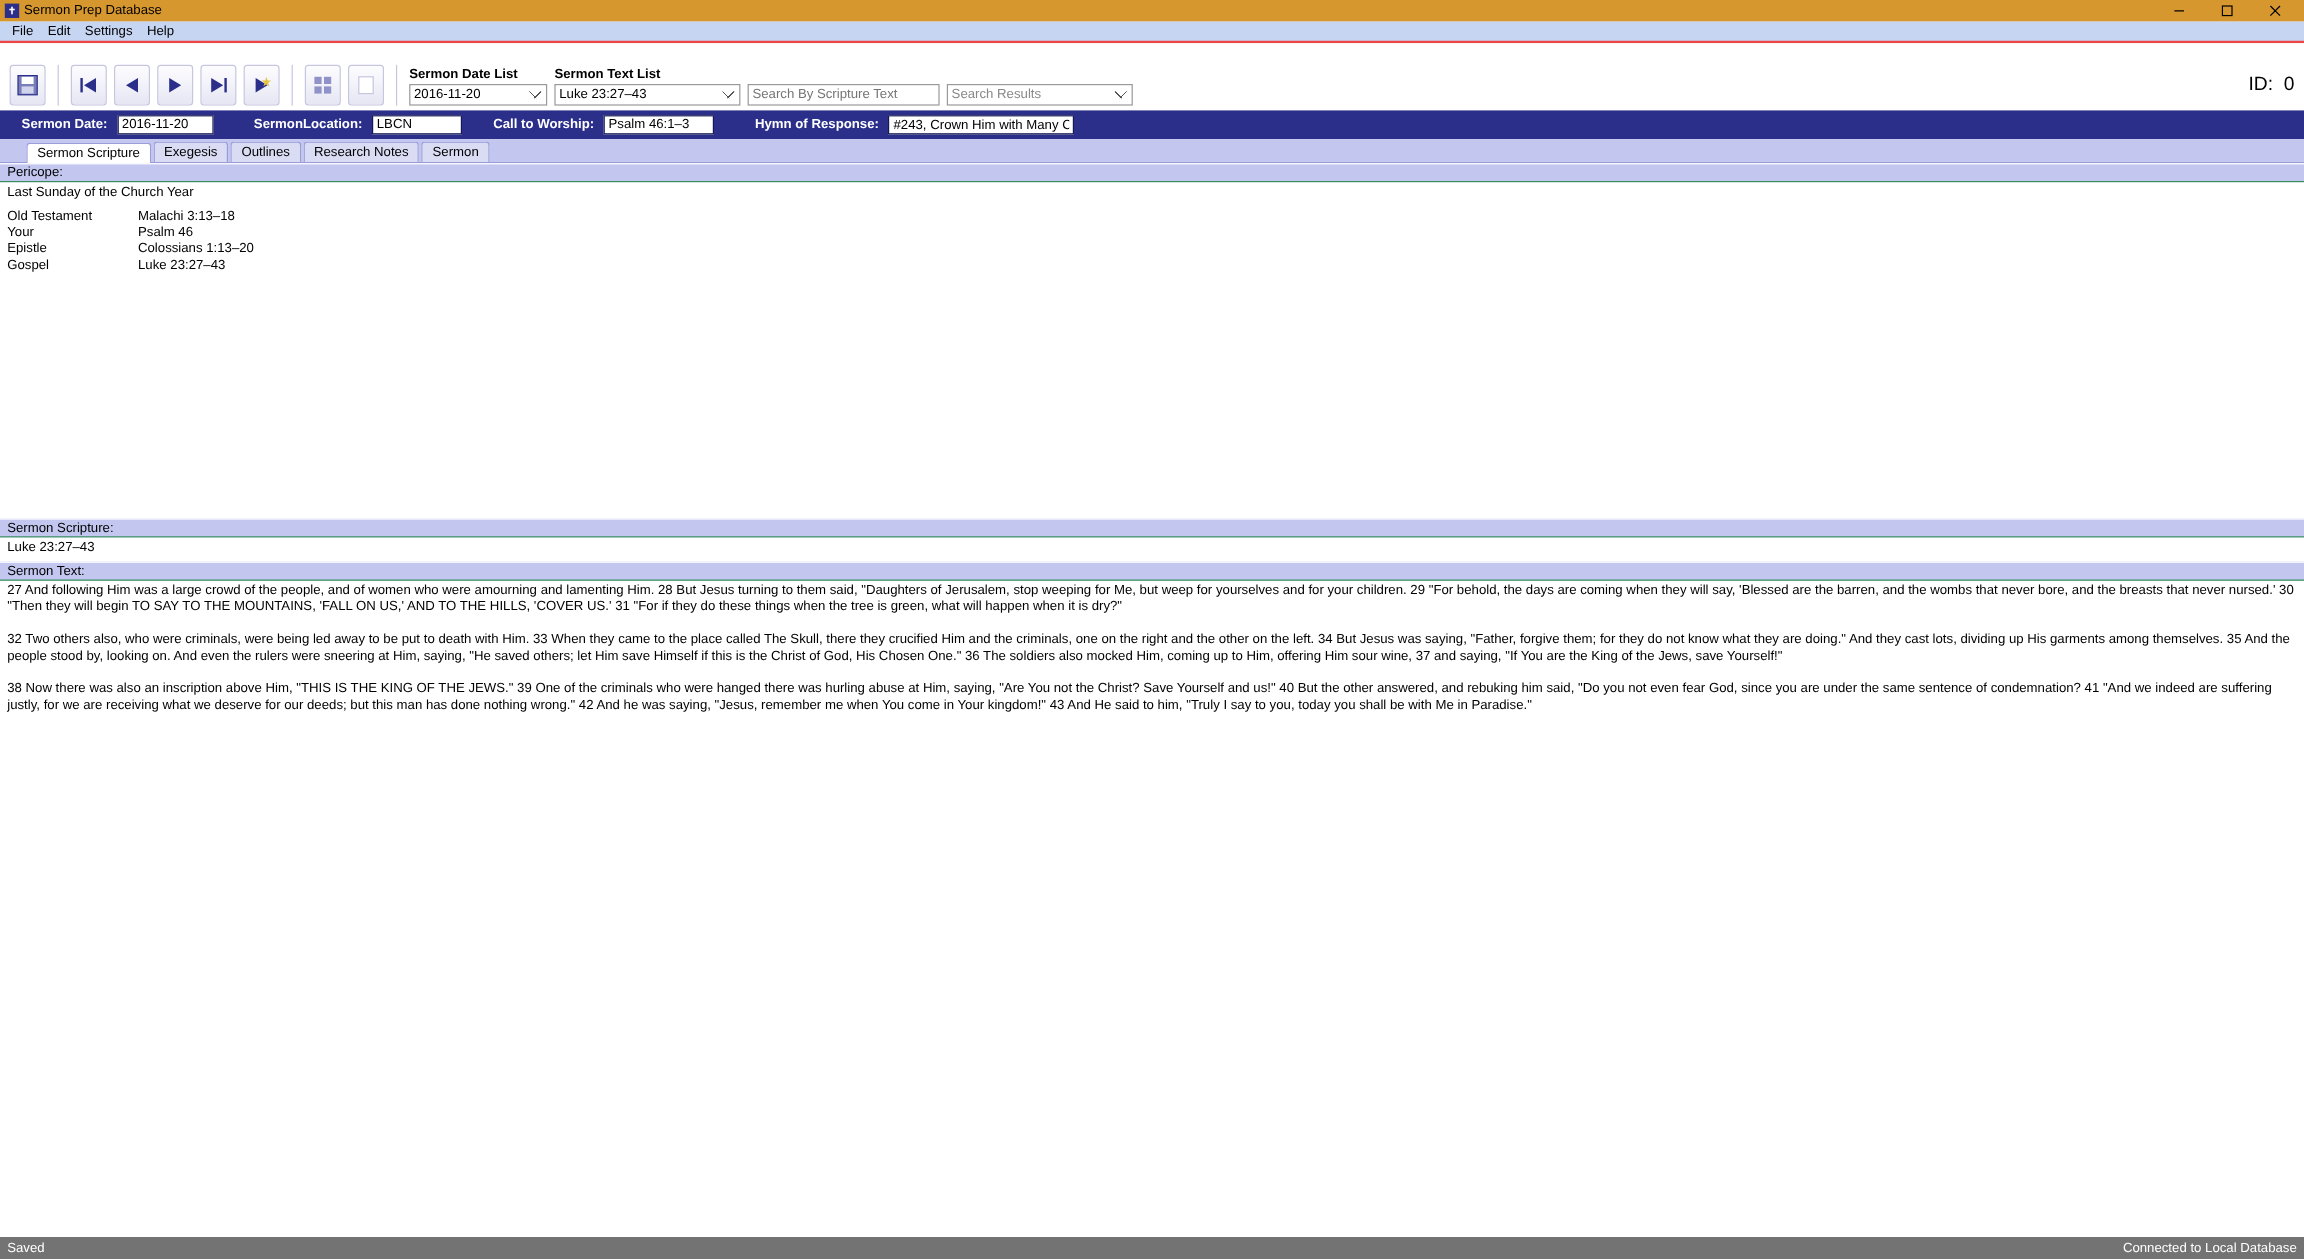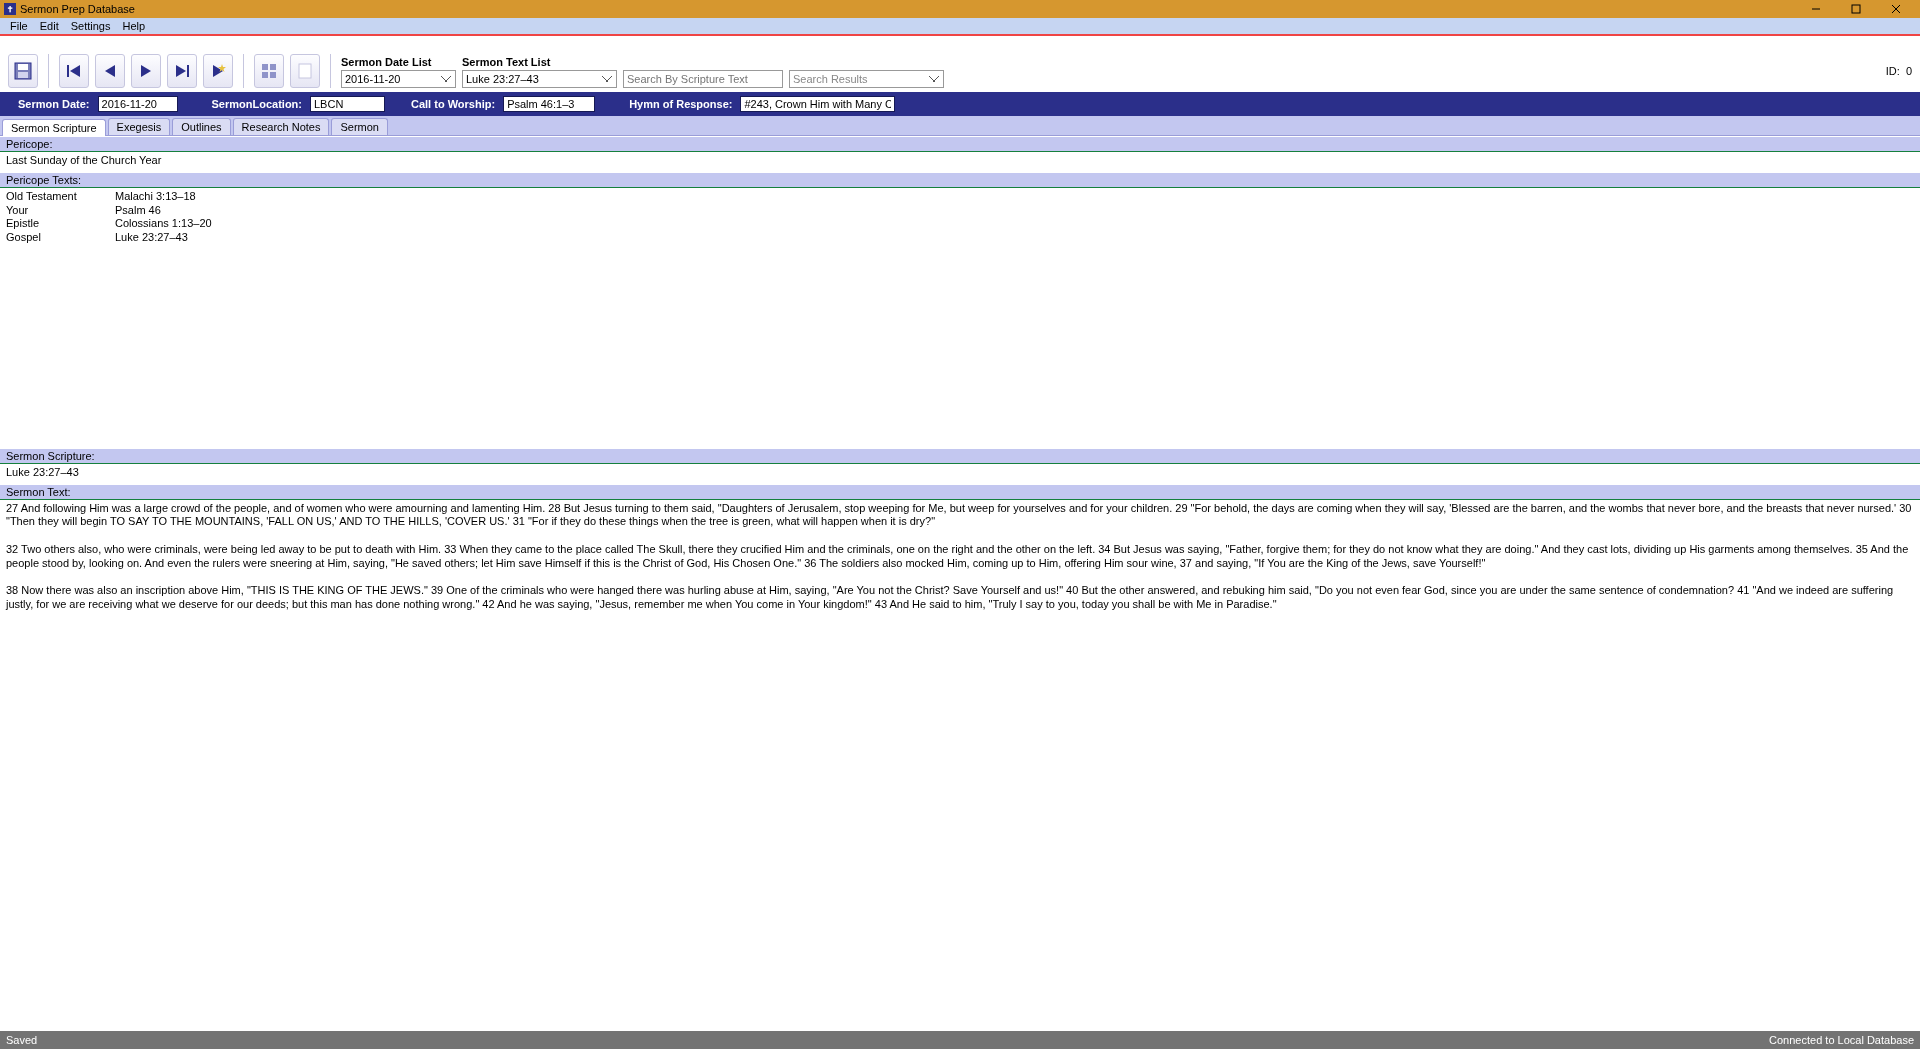--- a/index.html
+++ b/index.html
@@ -83,21 +83,21 @@
                       linear-gradient(-45deg, transparent 45%, #555 45% 55%, transparent 55%);
     background-position: right 8px center, right 4px center;
     background-size: 6px 6px, 6px 6px;
     background-repeat: no-repeat;
     padding-right: 18px;
   }
   .tb-select.empty { color: #888; }
   .toolbar-right {
     margin-left: auto;
     align-self: center;
-    font-size: 11px;
+    font-size: 16px;
   }
   
   .infostrip {
     height: 24px;
     background: #2b2f8a;
     color: #fff;
     display: flex; align-items: center;
     padding: 0 18px;
     gap: 8px;
     font-size: 11px;
@@ -110,21 +110,21 @@
     color: #000;
     font-size: 11px;
     padding: 0 3px;
   }
   
   .tabstrip {
     height: 20px;
     background: #c3c7f0;
     border-bottom: 1px solid #9a9dd8;
     display: flex; align-items: flex-end;
-    padding: 0 2px;
+    padding: 0 22px;
     gap: 2px;
     font-size: 11px;
   }
   .tab {
     padding: 2px 8px;
     border: 1px solid #9a9dd8;
     border-bottom: none;
     background: #dadcf4;
     border-radius: 3px 3px 0 0;
   }
@@ -311,21 +311,20 @@
   <div class="tab">Outlines</div>
   <div class="tab">Research Notes</div>
   <div class="tab">Sermon</div>
 </div>
 
 <div class="content">
 
   <div class="section-header">Pericope:</div>
   <div class="section-body">Last Sunday of the Church Year</div>
 
-  <div class="section-header">Pericope Texts:</div>
   <div class="section-body pericope-texts">
     <div class="pt-row">
       <span>Old Testament</span>
       <span></span>
       <span>Malachi 3:13–18</span>
     </div>
     <div class="pt-row">
       <span>Your</span>
       <span></span>
       <span>Psalm 46</span>

